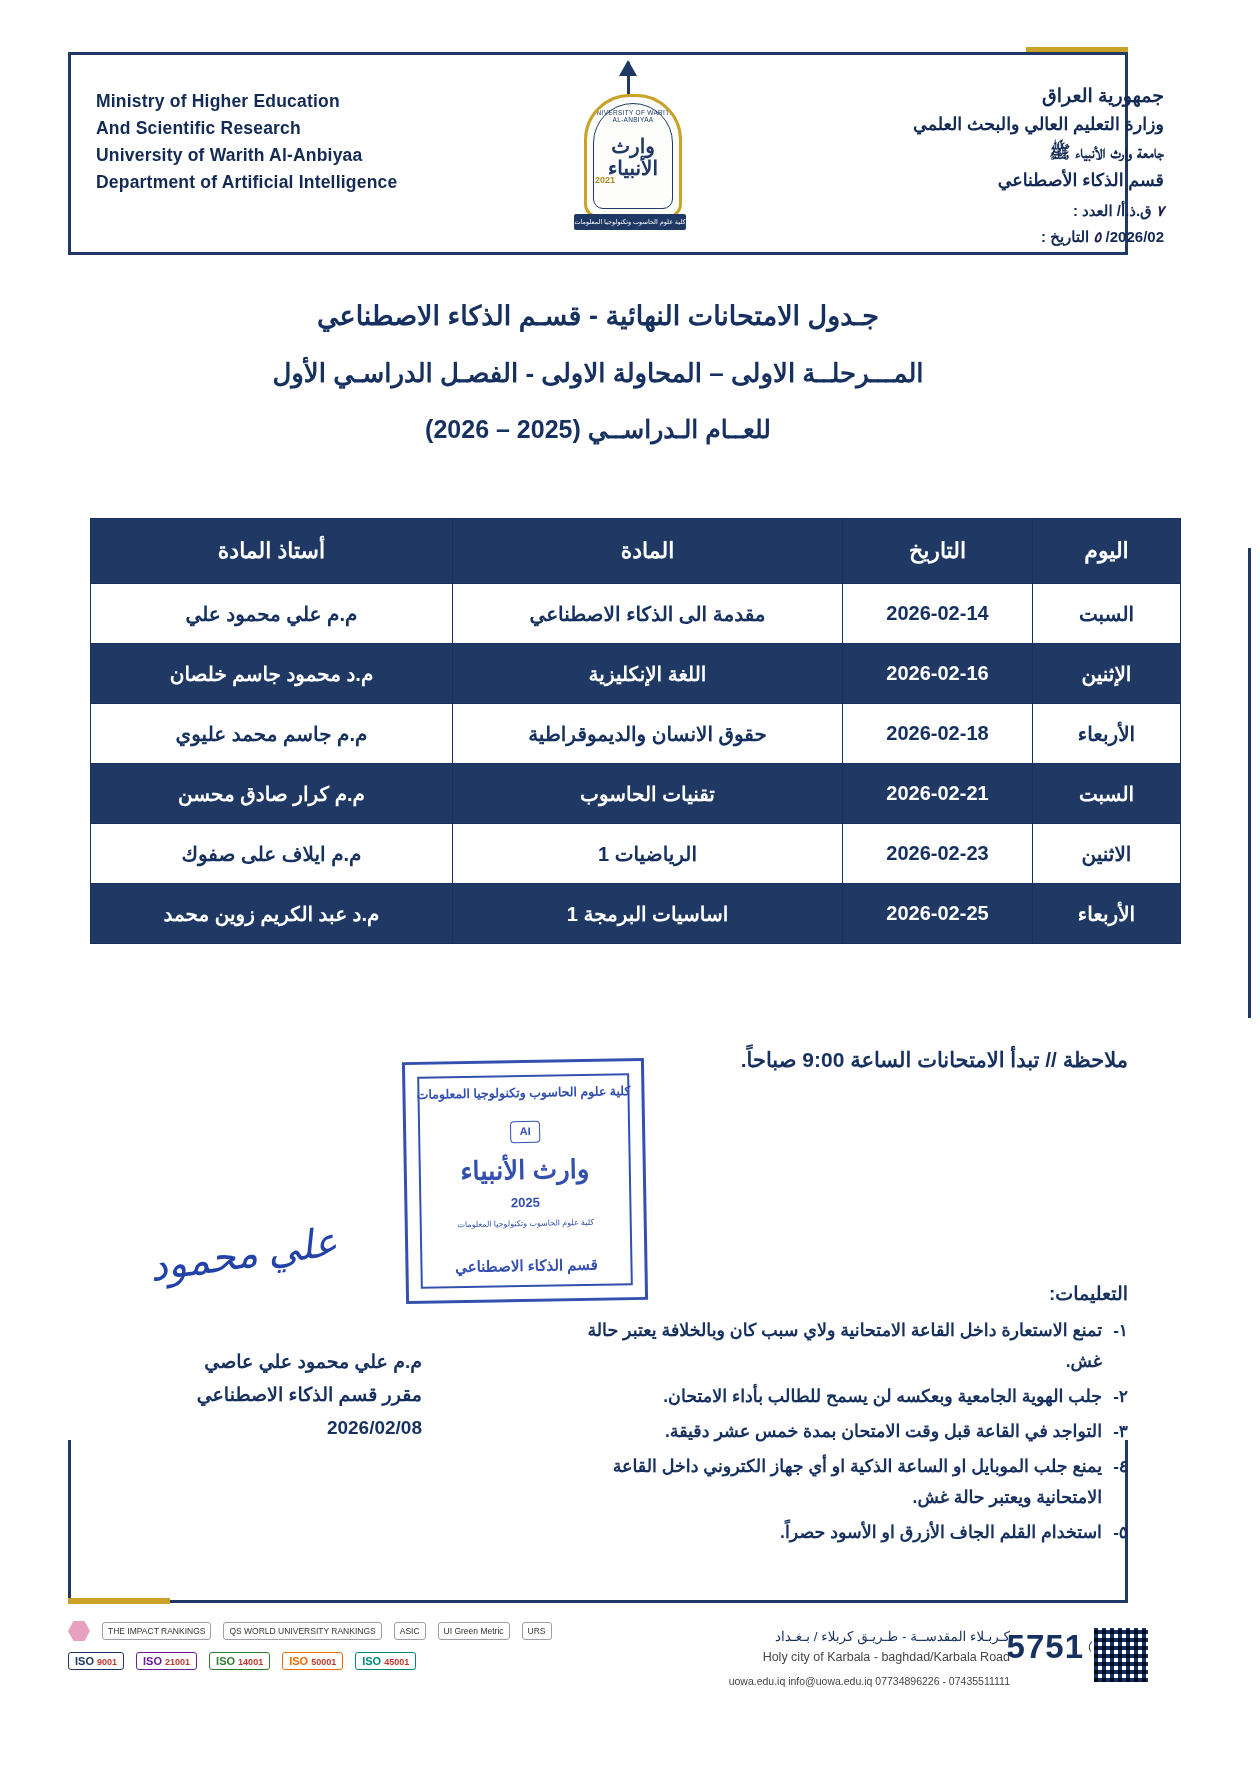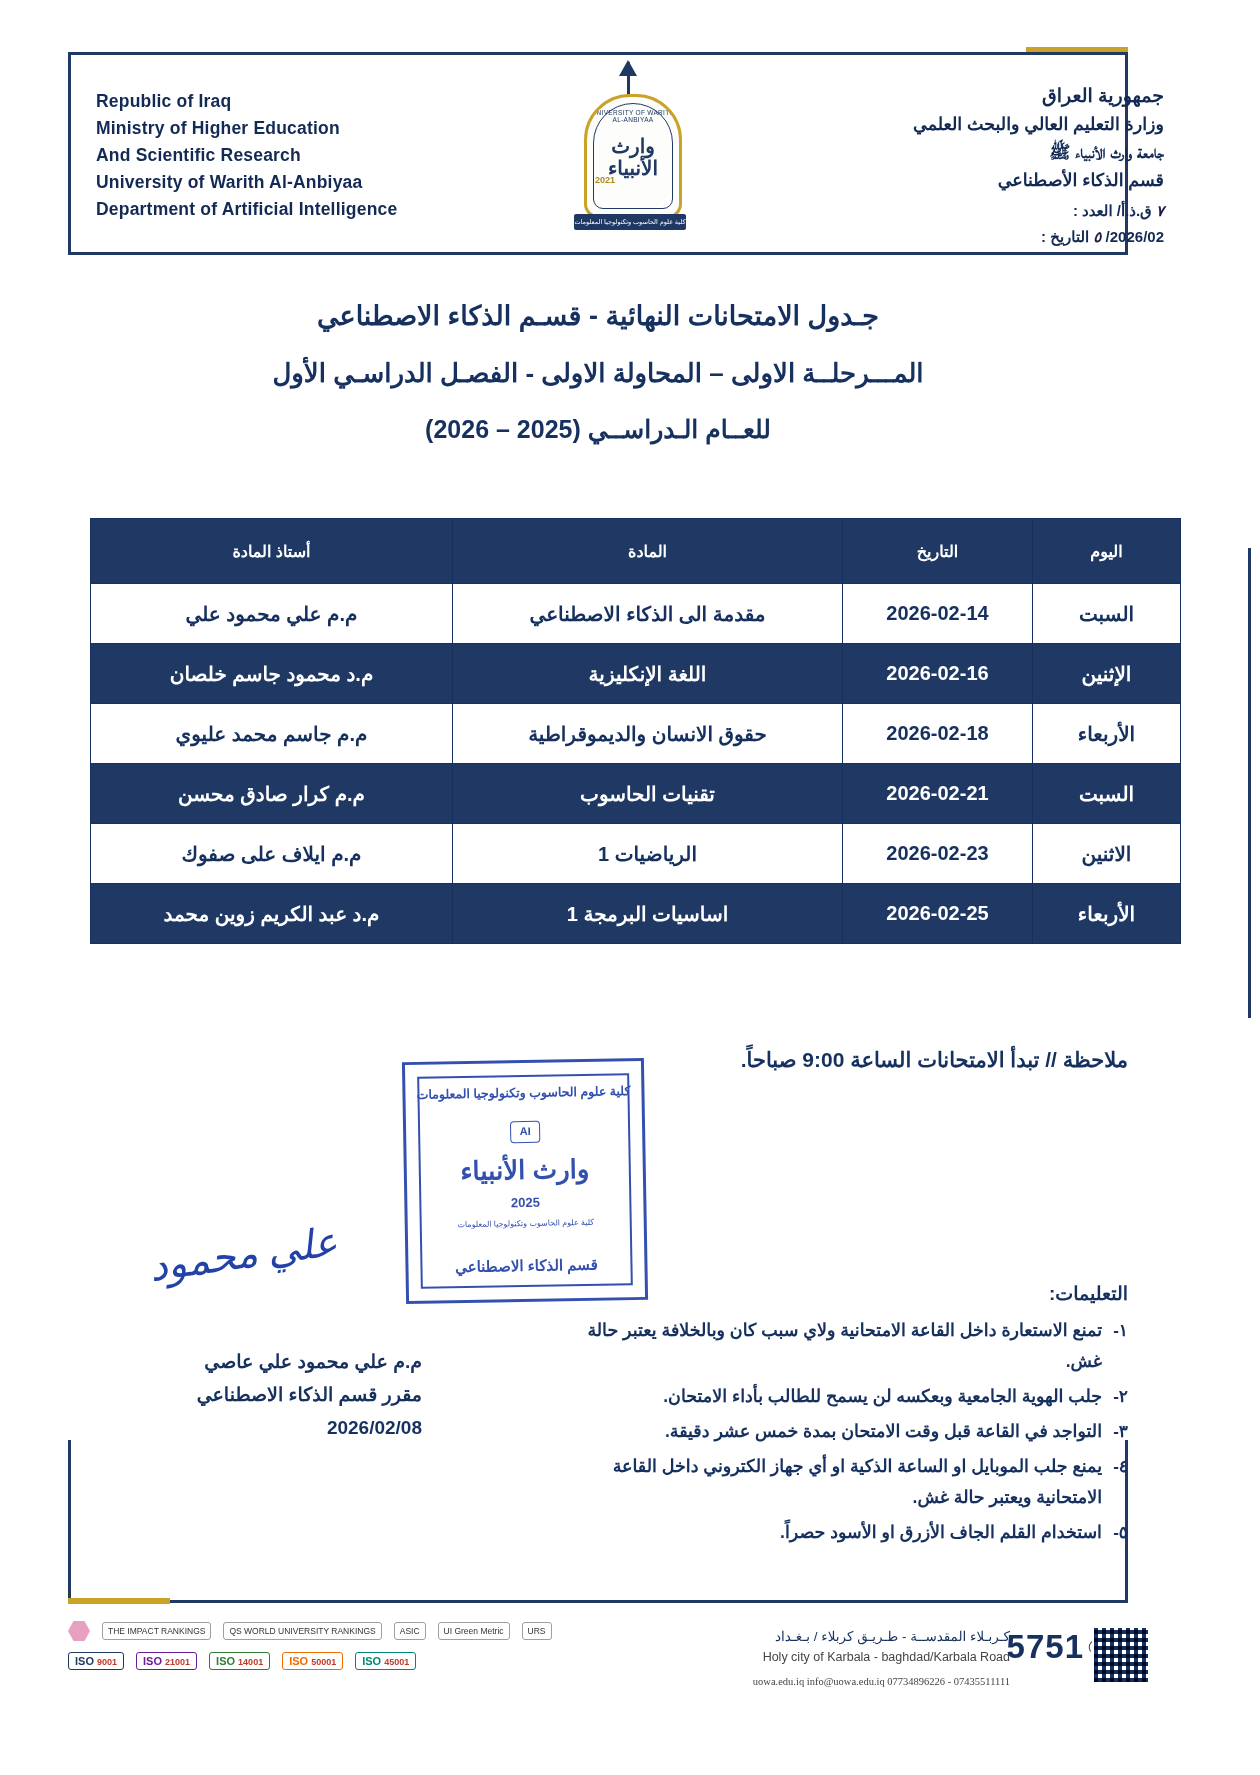--- a/index.html
+++ b/index.html
@@ -268,21 +268,21 @@
     border: 1.5px solid #16305f;
     height: 57px;
     text-align: center;
     vertical-align: middle;
     font-size: 20px;
   }
   table.exam thead th {
     background: #1f3864;
     color: #ffffff;
     font-weight: bold;
-    font-size: 16px;
+    font-size: 22px;
     height: 62px;
   }
   table.exam tbody tr.odd td {
     background: #ffffff;
     color: #16305f;
     font-weight: bold;
   }
   table.exam tbody tr.even td {
     background: #1f3864;
     color: #ffffff;
@@ -495,21 +495,20 @@
     font-size: 13.5px;
     color: #16305f;
     line-height: 21px;
   }
   .contact .en { direction: ltr; font-size: 12.5px; color: #444; }
   .contact .small {
     direction: ltr;
     font-size: 10.5px;
     color: #444;
     margin-top: 3px;
-    font-family: Liberation Serif, serif;
   }
   .phone-big {
     position: absolute;
     right: 44px;
     top: 8px;
     font-size: 33px;
     font-weight: bold;
     color: #16305f;
     letter-spacing: 1px;
   }
@@ -548,21 +547,20 @@
   <div class="frame-left-v"></div>
   <div class="frame-right-v"></div>
   <div class="header-rule"></div>
   <div class="side-rule-right"></div>
   <div class="frame-left-v2"></div>
   <div class="frame-right-v2"></div>
   <div class="frame-bottom"></div>
   <div class="frame-bottom-accent"></div>
 
   <div class="hdr-left">
-    <div>Republic of Iraq</div>
     <div>Ministry of Higher Education</div>
     <div>And Scientific Research</div>
     <div>University of Warith Al-Anbiyaa</div>
     <div>Department of Artificial Intelligence</div>
   </div>
 
   <div class="hdr-right">
     <div class="line1">جمهورية العراق</div>
     <div>وزارة التعليم العالي والبحث العلمي</div>
     <div>جامعة وارث الأنبياء ﷺ</div>

